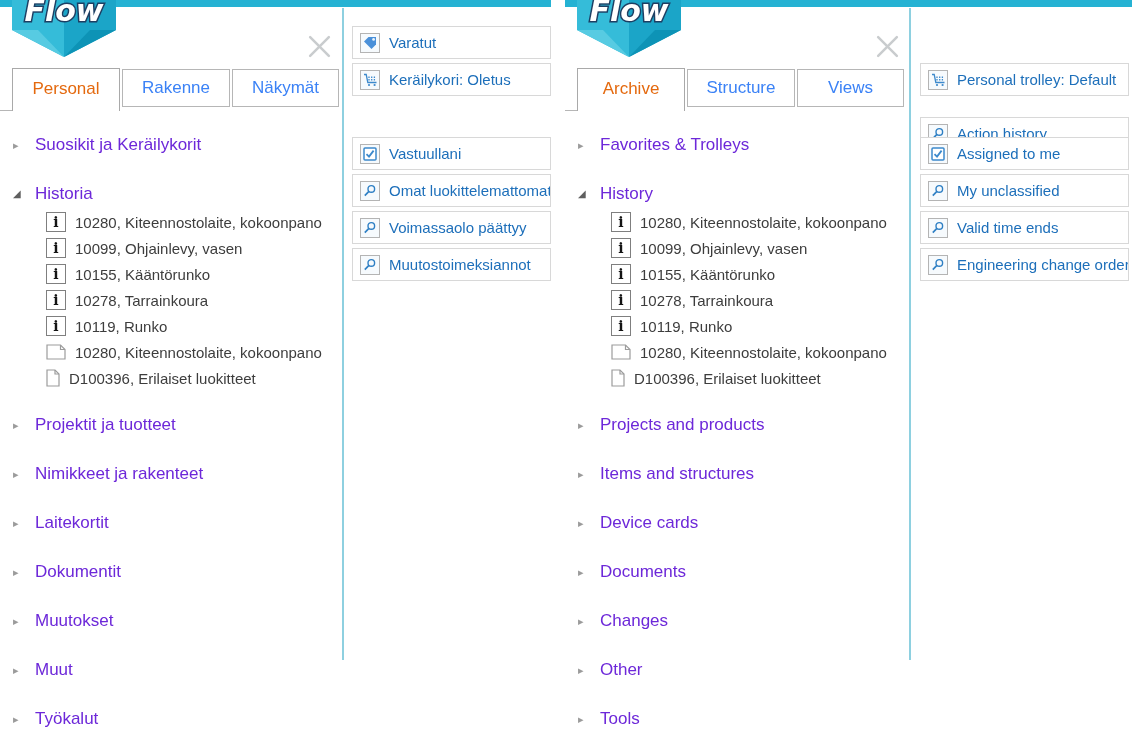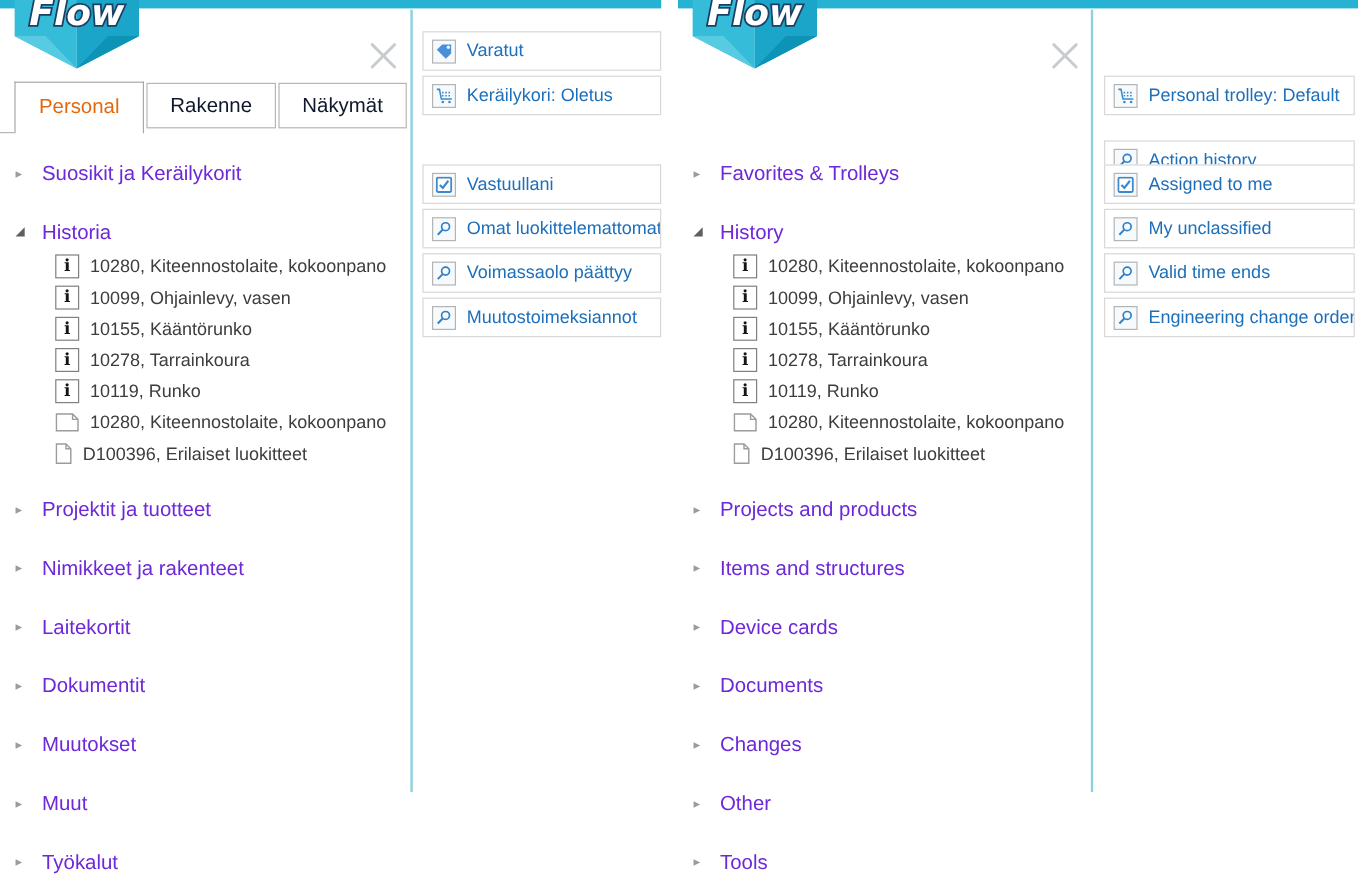--- a/index.html
+++ b/index.html
@@ -18,21 +18,21 @@
 
   .close-btn{position:absolute;top:31px;left:304px;width:30px;height:30px;cursor:pointer;
     display:flex;align-items:center;justify-content:center;}
   #panel-1 .close-btn{left:307px;}
 
   .tab-strip{position:absolute;top:68px;left:12px;width:330px;height:43px;}
   .tab-strip::before{content:"";position:absolute;left:-12px;bottom:0;width:13px;border-bottom:1px solid #b6b6b6;}
   .tab{position:absolute;top:0;box-sizing:border-box;text-align:center;
     font-size:17px;cursor:pointer;background:#fff;}
   .tab.active{height:43px;border:1px solid #a9a9a9;border-bottom:none;color:#e4690e;line-height:40px;z-index:2;}
-  .tab.inactive{top:1px;height:38px;border:1px solid #b6b6b6;color:#0f172a;line-height:36px;}
+  .tab.inactive{top:1px;height:38px;border:1px solid #b6b6b6;color:#3b82f6;line-height:36px;}
   .tab.t0{left:0;width:108px;}
   .tab.t1{left:110px;width:108px;}
   .tab.t2{left:220px;width:107px;}
 
   .tree-row{position:absolute;left:13px;height:24px;display:flex;align-items:center;cursor:pointer;white-space:nowrap;}
   .twisty{width:16px;flex:0 0 16px;font-size:11px;color:#9b9b9b;line-height:1;}
   .twisty.expanded{color:#5f5f5f;font-size:10px;}
   .tree-label{font-size:17px;color:#6d28d9;margin-left:6px;}
 
   .tree-child{position:absolute;left:46px;height:26px;display:flex;align-items:center;cursor:pointer;white-space:nowrap;}
@@ -233,20 +233,25 @@
     </svg>
   </div>
 
   <div class="close-btn">
     <svg width="27" height="27" viewBox="0 0 26 26">
       <line x1="4" y1="4" x2="22" y2="22" stroke="#c9ccce" stroke-width="2.4" stroke-linecap="round"></line>
       <line x1="22" y1="4" x2="4" y2="22" stroke="#c9ccce" stroke-width="2.4" stroke-linecap="round"></line>
     </svg>
   </div>
 
+  <div class="tab-strip">
+    <div class="tab t0 active">Archive</div>
+    <div class="tab t1 inactive">Structure</div>
+    <div class="tab t2 inactive">Views</div>
+  </div>
 
   <div class="tree-row" style="top:133px">
     <span class="twisty">▸</span>
     <span class="tree-label">Favorites &amp; Trolleys</span>
   </div>
   <div class="tree-row" style="top:182px">
     <span class="twisty expanded">◢</span>
     <span class="tree-label">History</span>
   </div>
 

